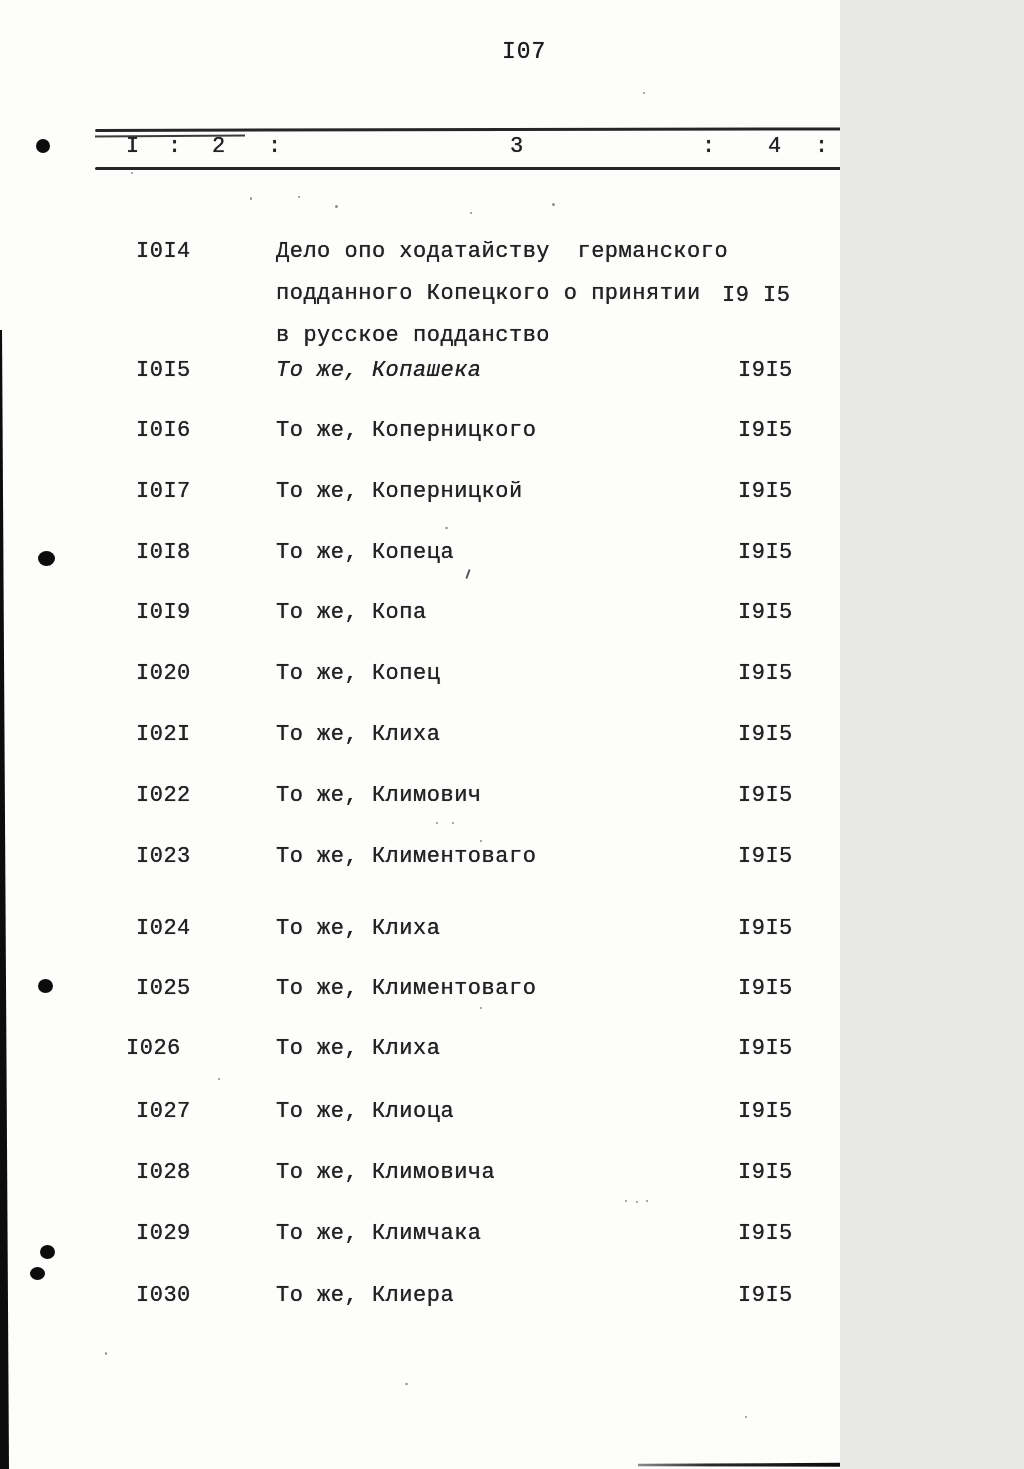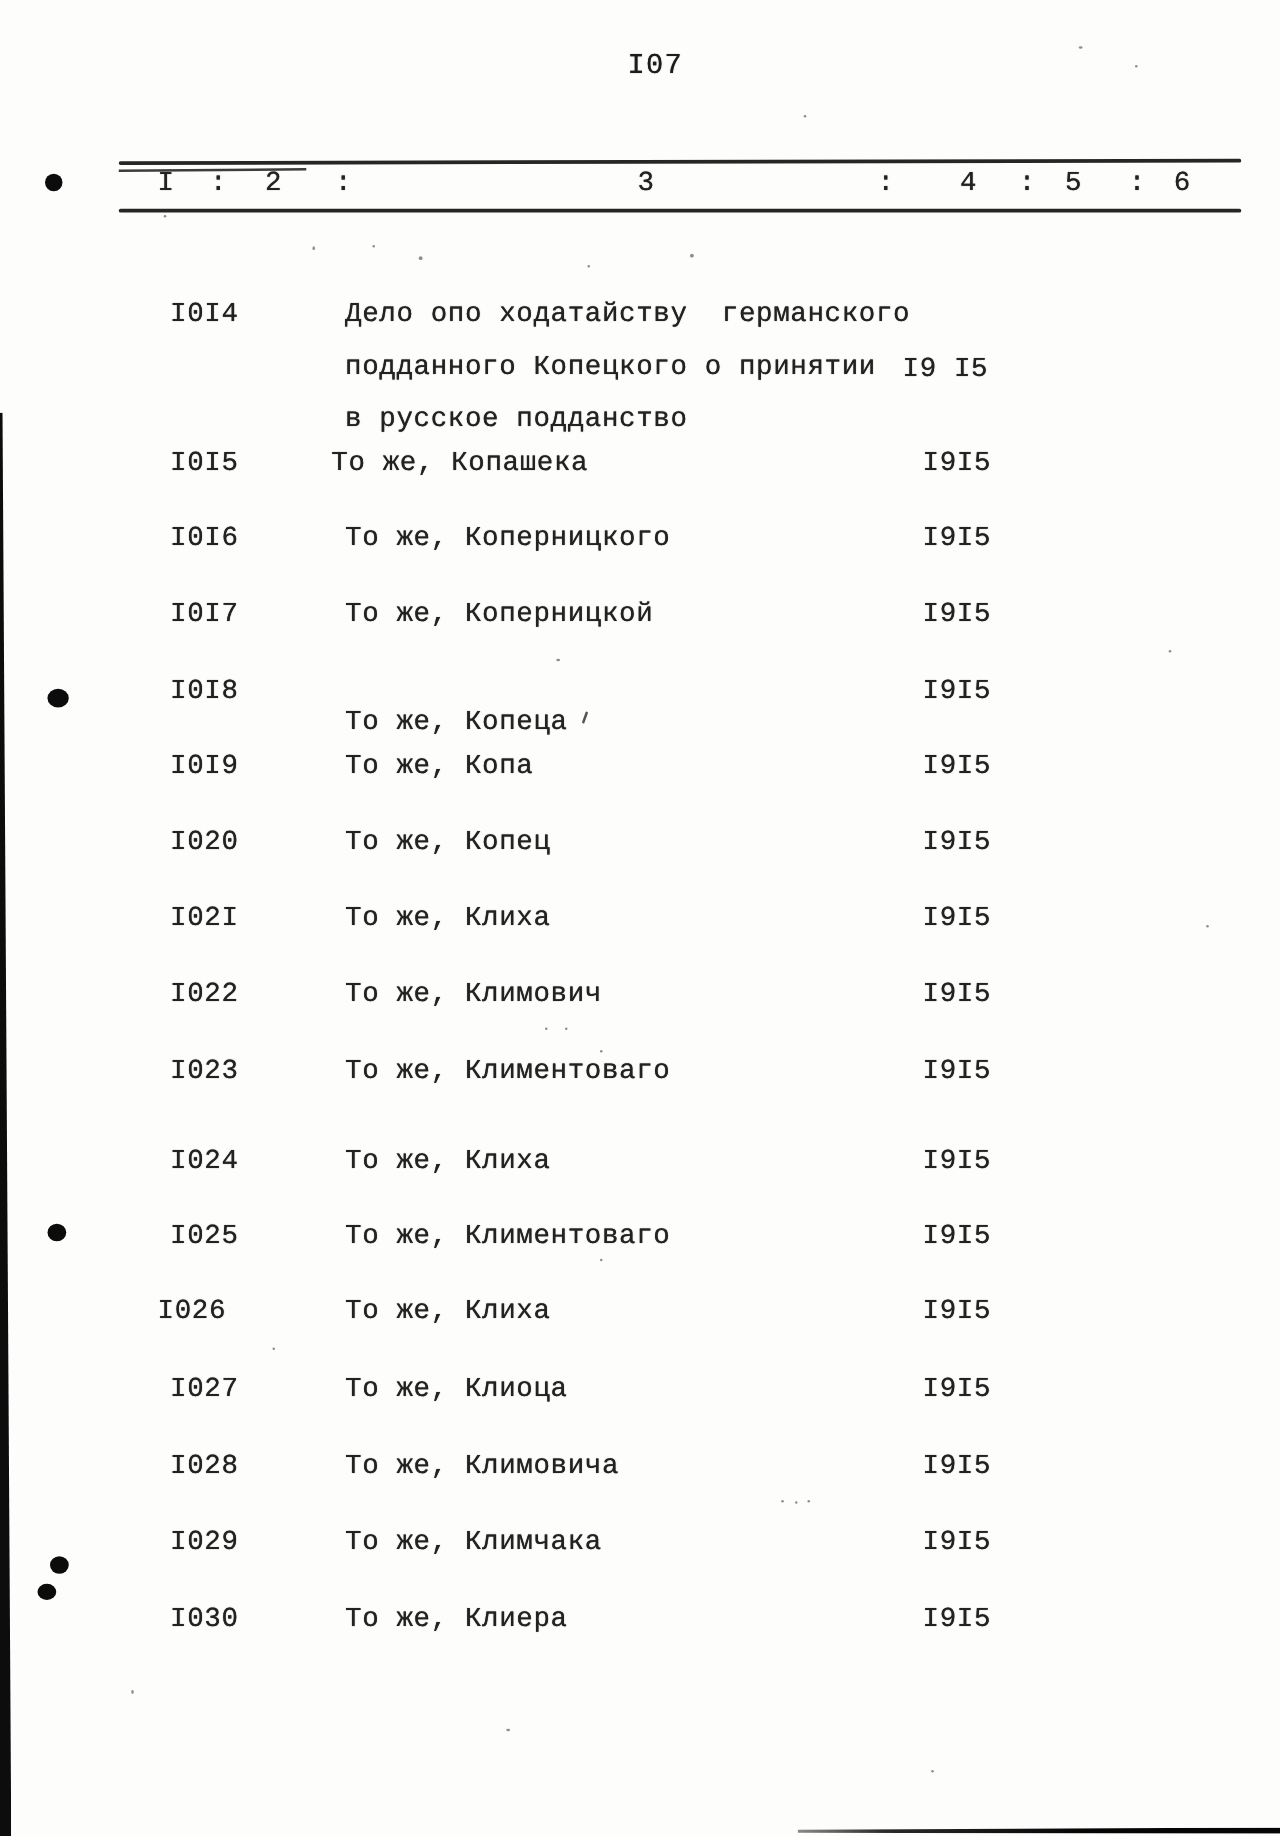--- a/index.html
+++ b/index.html
@@ -1,18 +1,18 @@
 <!DOCTYPE html>
 <html><head>
 <meta charset="utf-8">
 <style>
   html,body{margin:0;padding:0;background:#e8e8e6;}
   .page{
     position:relative;
-    width:1024px;height:1469px;
+    width:840px;height:1469px;
     background:#fdfdfc;
     overflow:hidden;
     font-family:"Liberation Mono","DejaVu Sans Mono",monospace;
     color:#1c1c1c;
   }
   .cell{
     position:absolute;
     font-size:22px;
     line-height:28px;
     white-space:pre;
@@ -69,30 +69,30 @@
       <div class="cell" style="left: 939px; top: 133px;">6</div>
     </div>
 
   <div id="entries">
       <div class="cell" style="left: 136px; top: 238px;">I0I4</div>
       <div class="cell" style="left: 276px; top: 238px;">Дело опо ходатайству  германского</div>
       <div class="cell" style="left: 276px; top: 280px;">подданного Копецкого о принятии</div>
       <div class="cell" style="left: 276px; top: 322px;">в русское подданство</div>
       <div class="cell" style="left: 722px; top: 238px; margin-top: 44px;">I9 I5</div>
       <div class="cell" style="left: 136px; top: 357px;">I0I5</div>
-      <div class="cell" style="left: 265px; top: 357px;">То же, Копашека</div>
+      <div class="cell" style="left: 276px; top: 357px; font-style: italic;">То же, Копашека</div>
       <div class="cell" style="left: 738px; top: 357px;">I9I5</div>
       <div class="cell" style="left: 136px; top: 417px;">I0I6</div>
       <div class="cell" style="left: 276px; top: 417px;">То же, Коперницкого</div>
       <div class="cell" style="left: 738px; top: 417px;">I9I5</div>
       <div class="cell" style="left: 136px; top: 478px;">I0I7</div>
       <div class="cell" style="left: 276px; top: 478px;">То же, Коперницкой</div>
       <div class="cell" style="left: 738px; top: 478px;">I9I5</div>
       <div class="cell" style="left: 136px; top: 539px;">I0I8</div>
-      <div class="cell" style="left: 276px; top: 564px;">То же, Копеца</div>
+      <div class="cell" style="left: 276px; top: 539px;">То же, Копеца</div>
       <div class="cell" style="left: 738px; top: 539px;">I9I5</div>
       <div class="cell" style="left: 136px; top: 599px;">I0I9</div>
       <div class="cell" style="left: 276px; top: 599px;">То же, Копа</div>
       <div class="cell" style="left: 738px; top: 599px;">I9I5</div>
       <div class="cell" style="left: 136px; top: 660px;">I020</div>
       <div class="cell" style="left: 276px; top: 660px;">То же, Копец</div>
       <div class="cell" style="left: 738px; top: 660px;">I9I5</div>
       <div class="cell" style="left: 136px; top: 721px;">I02I</div>
       <div class="cell" style="left: 276px; top: 721px;">То же, Клиха</div>
       <div class="cell" style="left: 738px; top: 721px;">I9I5</div>

